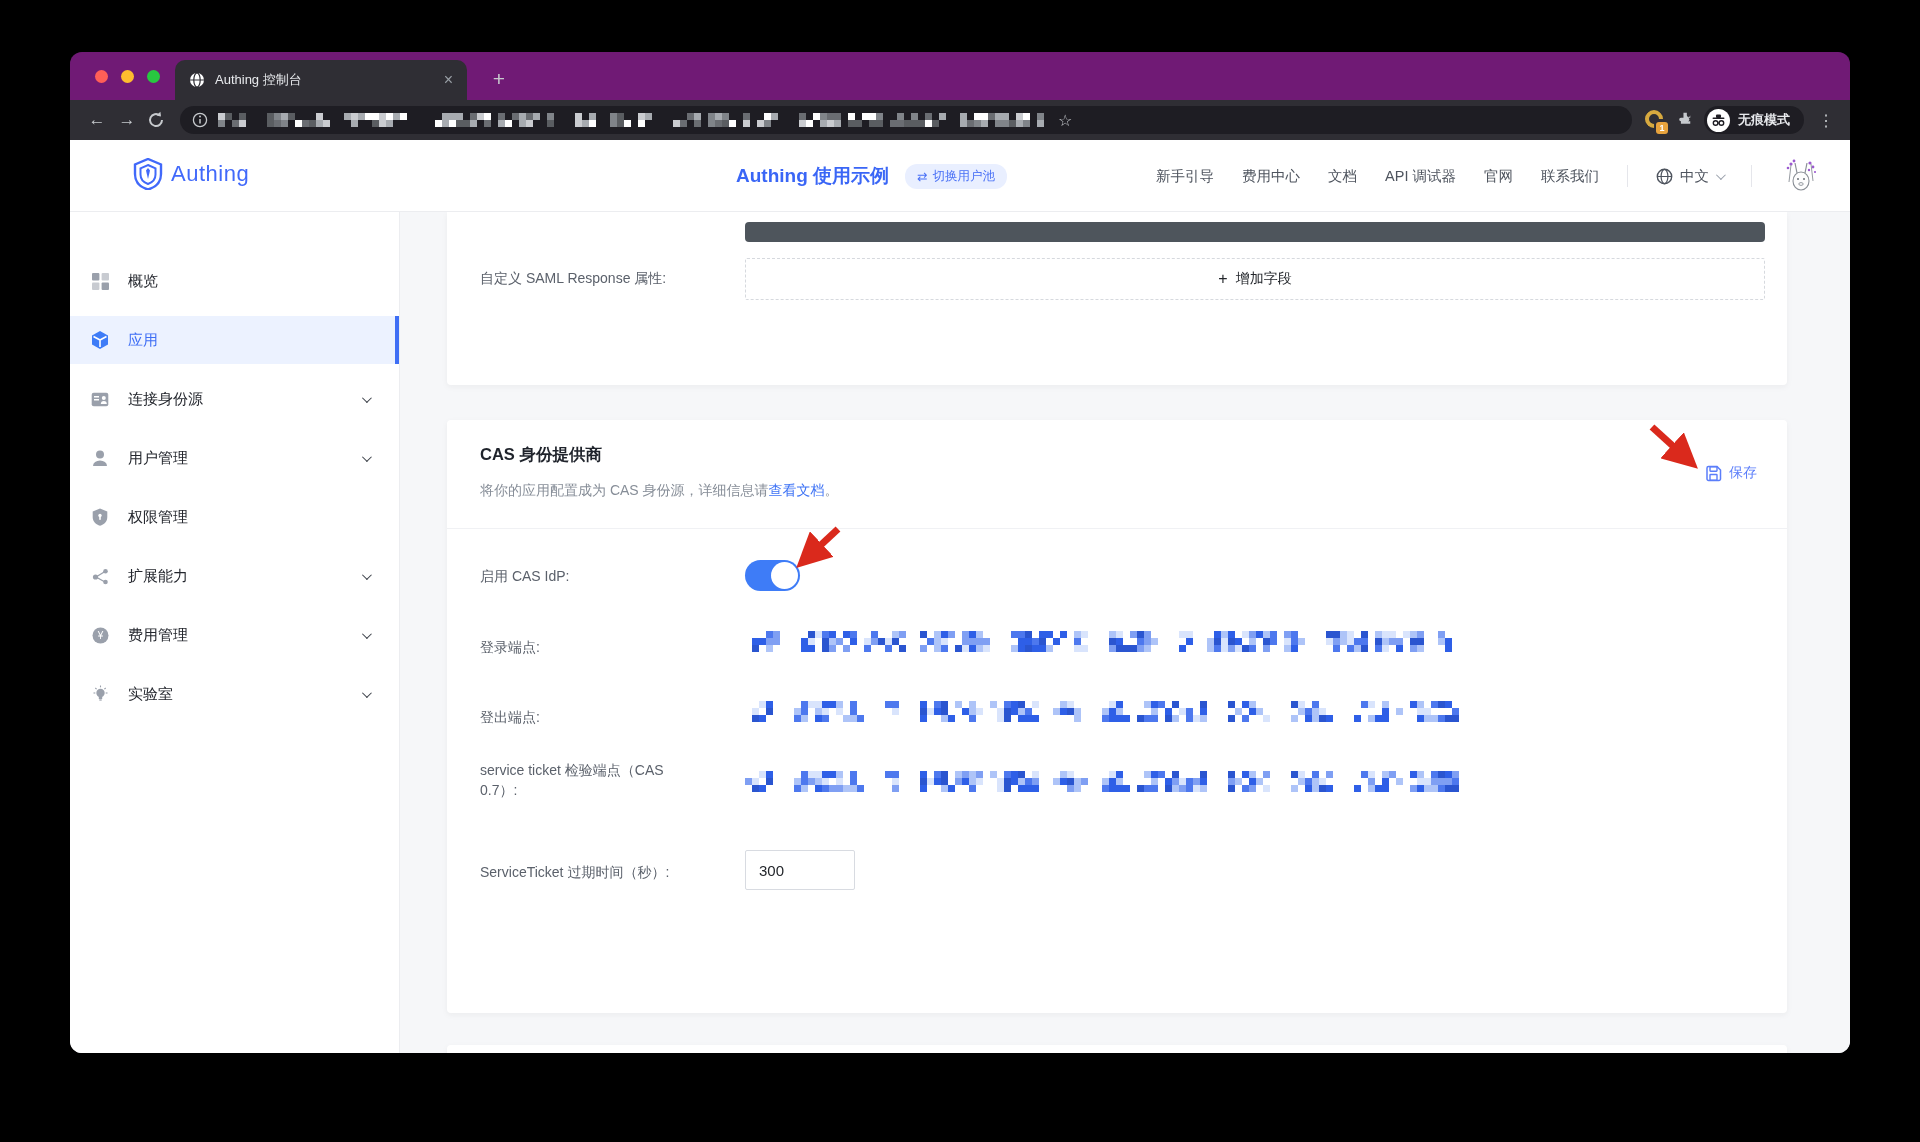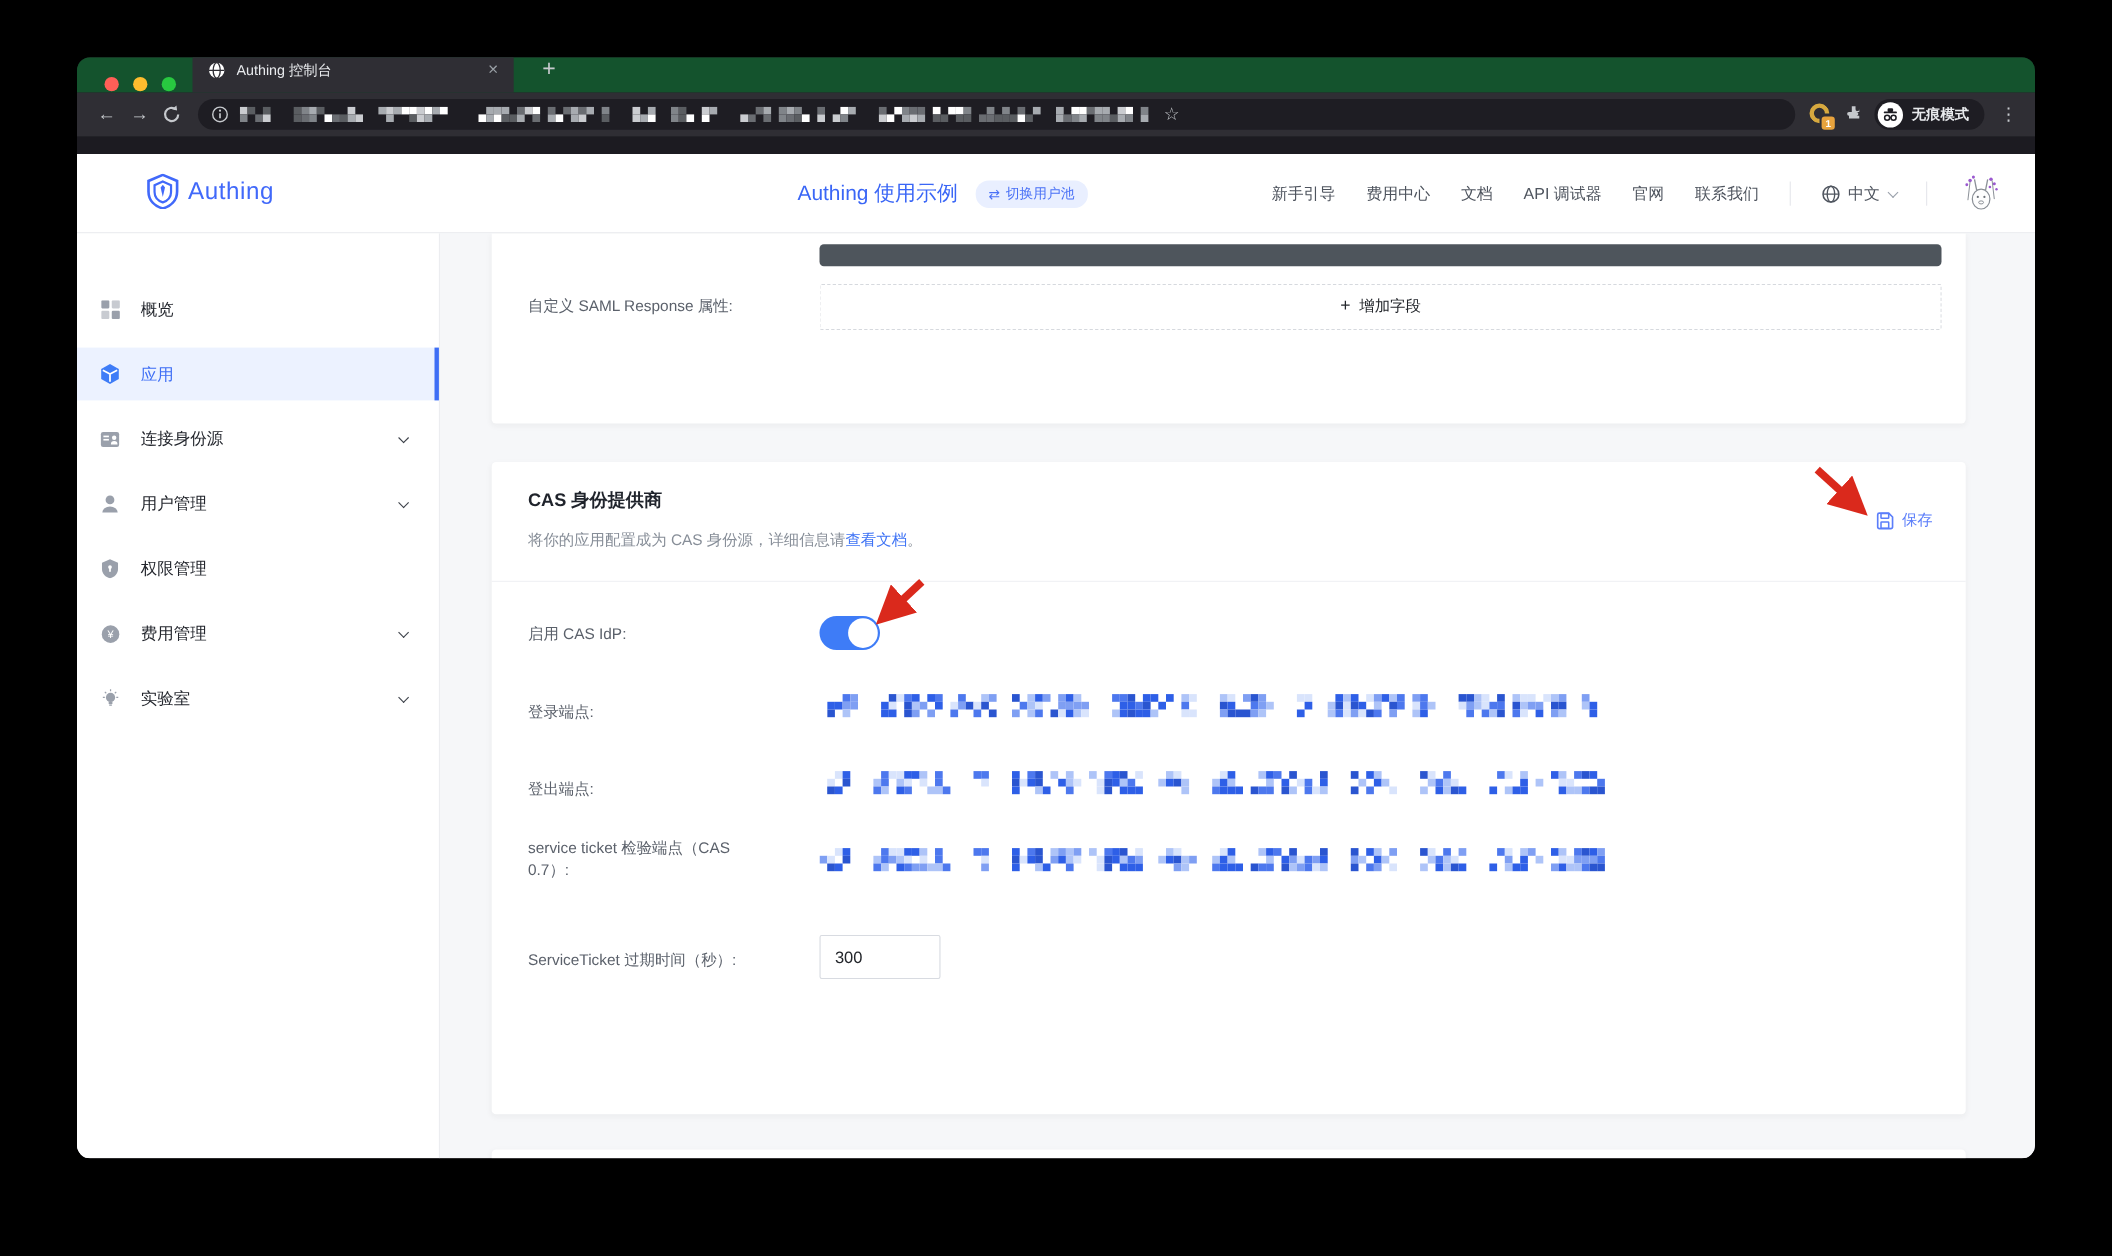--- a/index.html
+++ b/index.html
@@ -3,21 +3,21 @@
 <meta charset="utf-8">
 <style>
   * { margin:0; padding:0; box-sizing:border-box; }
   html,body { background:#000; }
   body { font-family:"Liberation Sans", sans-serif; }
   .stage { position:relative; width:1920px; height:1142px; background:#000; overflow:hidden; }
   .window { position:absolute; left:70px; top:52px; width:1780px; height:1001px;
             border-radius:12px; overflow:hidden; background:#1c1b21; }
 
   
-  .tabbar { position:relative; height:32px; background:#14532d; }
+  .tabbar { position:relative; height:48px; background:#701a75; }
   .traffic { position:absolute; left:25px; top:18px; display:flex; gap:13px; }
   .dot { width:13px; height:13px; border-radius:50%; }
   .dot.r { background:#ff5f57; } .dot.y { background:#febc2e; } .dot.g { background:#28c840; }
   .tab { position:absolute; left:105px; bottom:0; width:292px; height:40px; background:#2f2e34;
          border-radius:10px 10px 0 0; display:flex; align-items:center; padding:0 14px; gap:10px; }
   .tab-title { flex:1; color:#e8eaed; font-size:13px; white-space:nowrap; overflow:hidden; }
   .tab-close { color:#9aa0a6; font-size:16px; line-height:1; }
   .newtab { position:absolute; left:415px; bottom:6px; color:#c6c9cd; font-size:21px; width:28px;
             height:28px; text-align:center; line-height:26px; }
   .toolbar { height:40px; background:#2f2e34; display:flex; align-items:center; padding:0 12px; }
@@ -40,21 +40,21 @@
   .incog-circ { width:23px; height:23px; background:#fff; border-radius:50%; display:flex;
                 align-items:center; justify-content:center; }
   .kebab { color:#c6c9cd; font-size:16px; padding:0 4px; }
 
   
   .page { position:absolute; top:88px; left:0; right:0; bottom:0; background:#f6f7f9; }
   .appheader { position:relative; height:72px; background:#fff; border-bottom:1px solid #ecedf0; z-index:2; }
   .brand { position:absolute; left:63px; top:18px; display:flex; align-items:center; gap:8px; }
   .brand-name { color:#4169fa; font-size:22px; letter-spacing:.5px; }
   .titlegroup { position:absolute; left:655px; top:0; height:72px; display:flex; align-items:center; gap:16px; }
-  .ws-title { color:#3a66f6; font-size:19px; font-weight:normal; }
+  .ws-title { color:#3a66f6; font-size:19px; font-weight:bold;margin-left:11px; }
   .pool-badge { background:#e9efff; color:#4a71f6; font-size:12.5px; border-radius:12px;
                 padding:4px 12px; display:flex; align-items:center; gap:5px; }
   .rightnav { position:absolute; right:28px; top:0; height:72px; display:flex; align-items:center; gap:28px; }
   .navitem { color:#4e545e; font-size:14.5px; white-space:nowrap; }
   .vdiv { width:1px; height:22px; background:#e5e6eb; }
   .lang { display:flex; align-items:center; gap:7px; color:#4e545e; font-size:14.5px; }
   .chev { width:7px; height:7px; border-right:1.5px solid #9aa0ab; border-bottom:1.5px solid #9aa0ab;
           transform:rotate(45deg) translateY(-2px); }
   .avatar { width:42px; height:42px; border-radius:50%; background:#fff; overflow:hidden; }
 
@@ -398,20 +398,33 @@
         </div>
         <div class="sitem">
           <span class="si">
             <svg width="16" height="18" viewBox="0 0 16 18">
               <path d="M8 0.5 L15.3 3.5 V9 C15.3 13.8 12 16.7 8 17.7 C4 16.7 0.7 13.8 0.7 9 V3.5 Z" fill="#9aa0ab"></path>
               <circle cx="8" cy="7.5" r="1.7" fill="#fff"></circle>
                 <rect x="7.2" y="8.4" width="1.6" height="3.4" fill="#fff"></rect>
             </svg>
             </span>
           <span>权限管理</span>
+        </div>
+        <div class="sitem">
+          <span class="si">
+            <svg width="17" height="17" viewBox="0 0 17 17">
+              <line x1="4" y1="9" x2="13" y2="3.5" stroke="#9aa0ab" stroke-width="1.4"></line>
+              <line x1="4" y1="9" x2="13" y2="14" stroke="#9aa0ab" stroke-width="1.4"></line>
+              <circle cx="3.5" cy="9" r="2.6" fill="#9aa0ab"></circle>
+                <circle cx="13.5" cy="3.3" r="2.3" fill="#9aa0ab"></circle>
+              <circle cx="13.5" cy="14" r="2.3" fill="#9aa0ab"></circle>
+            </svg>
+            </span>
+          <span>扩展能力</span>
+          <span class="chev"></span>
         </div>
         <div class="sitem">
           <span class="si">
             <svg width="17" height="17" viewBox="0 0 17 17">
               <circle cx="8.5" cy="8.5" r="8" fill="#9aa0ab"></circle>
               <text x="8.5" y="12" text-anchor="middle" font-size="10" fill="#fff" font-family="Liberation Sans, sans-serif">¥</text>
             </svg>
             </span>
           <span>费用管理</span>
           <span class="chev"></span>

